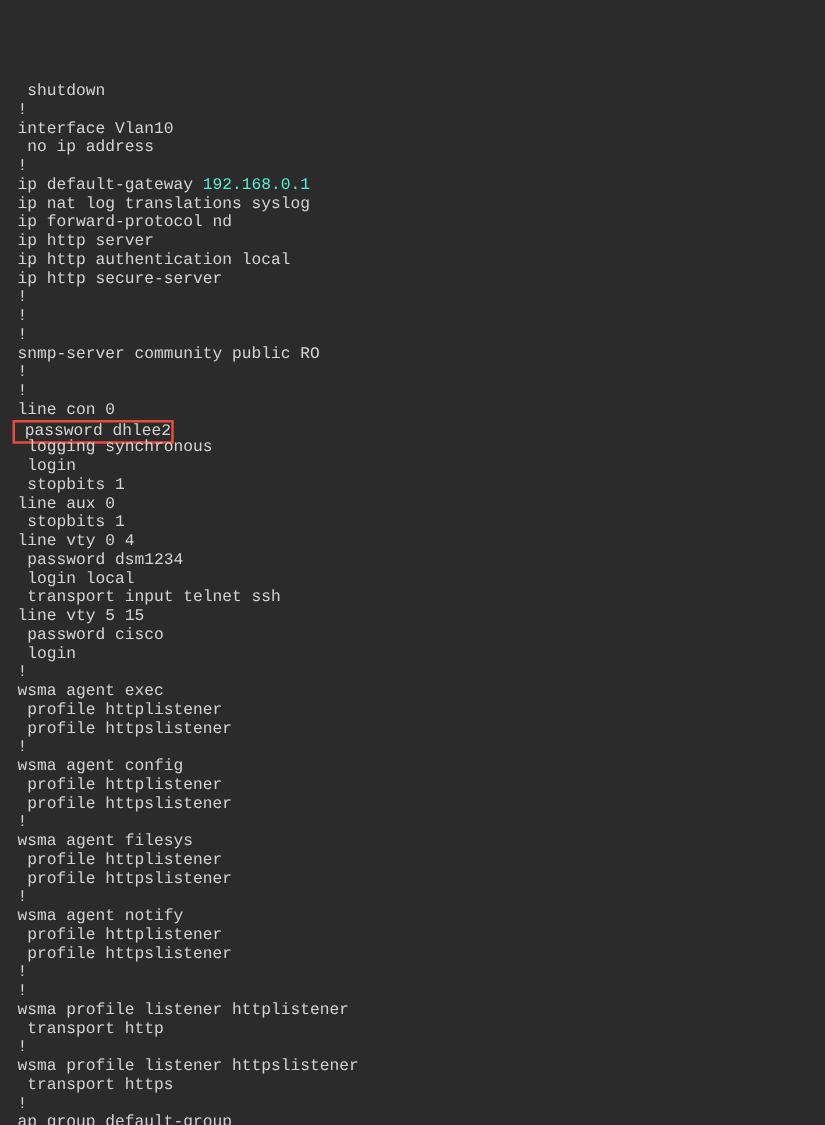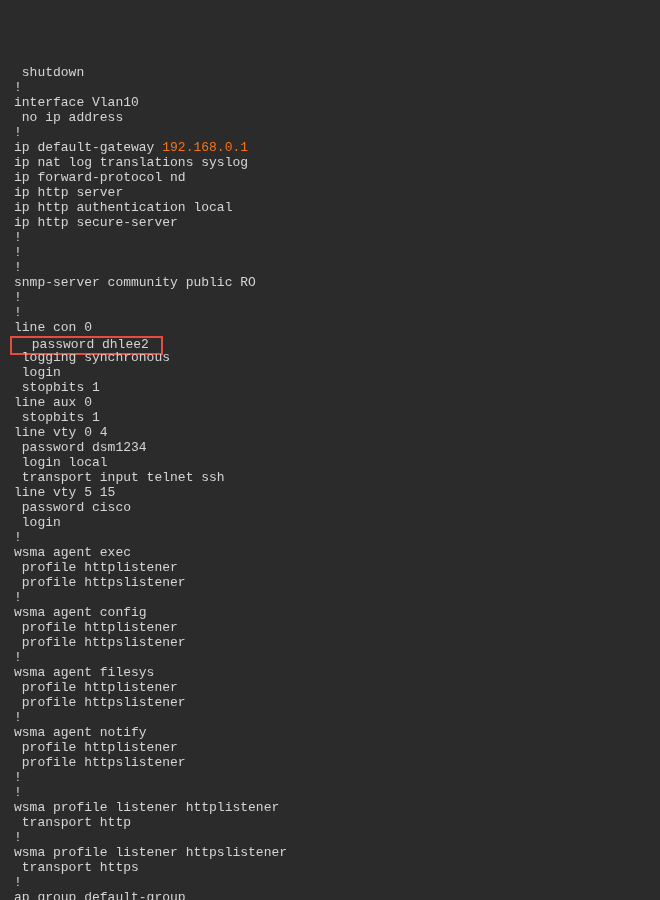--- a/index.html
+++ b/index.html
@@ -16,26 +16,26 @@
       padding: 6px 0 0 0;
       width: 660px;
       height: 900px;
       overflow: hidden;
       white-space: pre;
     }
     .terminal {
       padding-left: 14px;
     }
     .ip-address {
-      color: #f97316;
+      color: #5eead4;
     }
     .highlight-box {
       border: 2px solid #e74c3c;
       display: inline-block;
-      padding: 0 12px;
+      padding: 0 0;
       margin-left: -4px;
     }
     .line {
       display: block;
       height: 15px;
     }
   </style>
 </head>
 <body>
 

